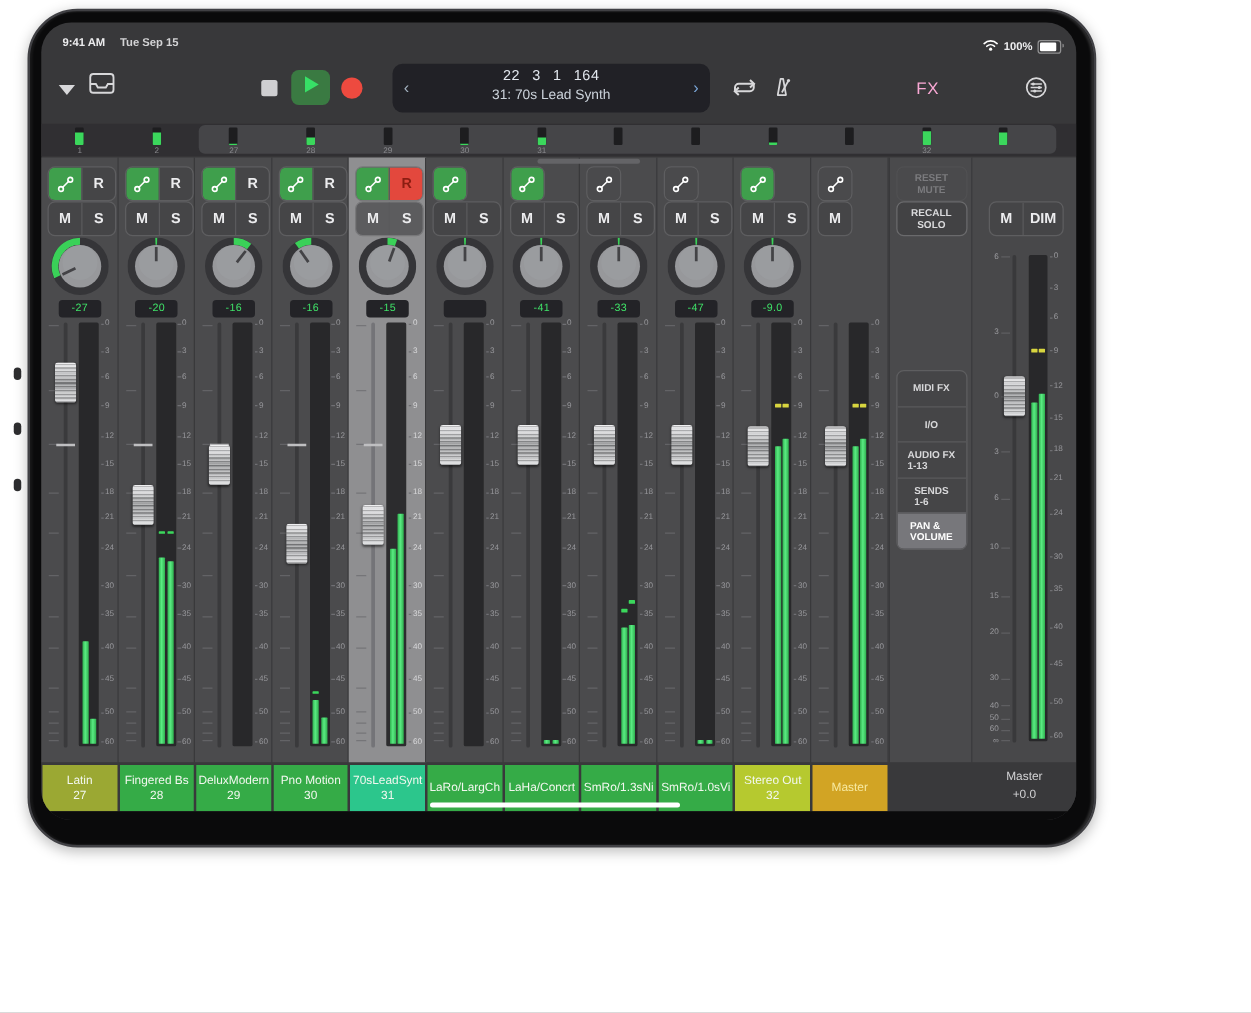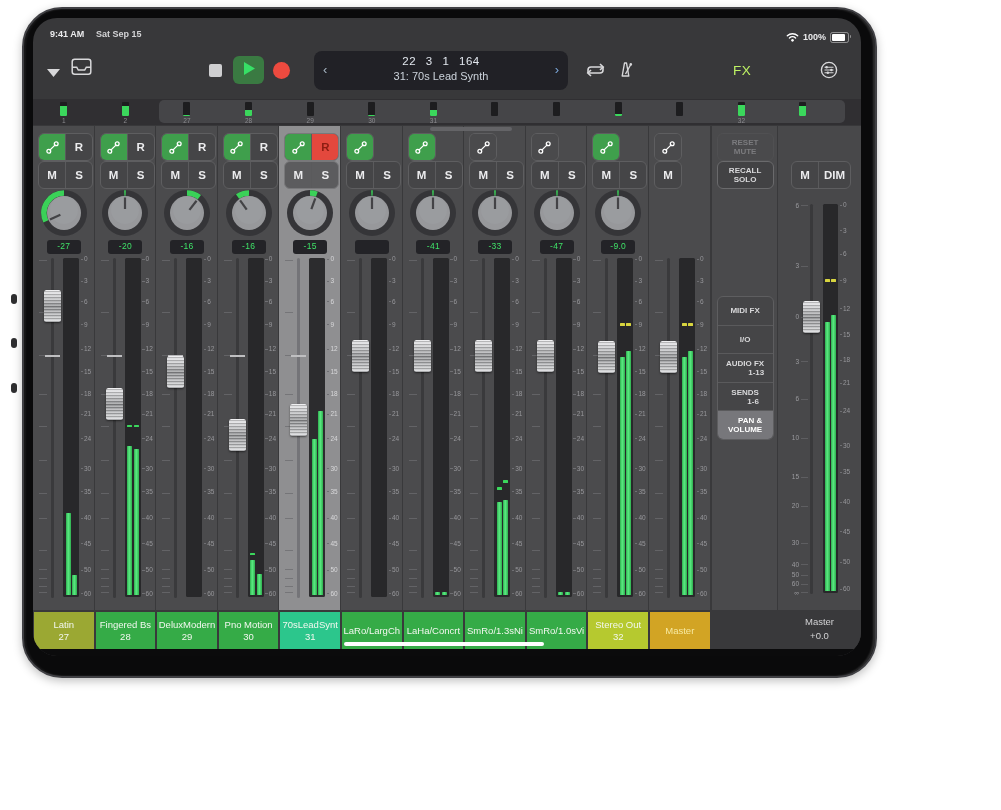--- a/index.html
+++ b/index.html
@@ -25,21 +25,21 @@
   .toolbar{position:absolute;left:0;top:28px;width:100%;height:50px;}
   .tb-icon{position:absolute;display:flex;align-items:center;justify-content:center;}
   .stop-sq{width:13px;height:13px;background:#cfcfd1;border-radius:2px;}
   .play-btn{width:31px;height:28px;background:#3a7a42;border-radius:6px;display:flex;align-items:center;justify-content:center;}
   .rec-btn{width:17px;height:17px;background:#ed4a3f;border-radius:50%;}
   .lcd{position:absolute;left:281px;top:5px;width:254px;height:39px;background:#212126;border-radius:8px;}
   .lcd-line1{position:absolute;left:0;top:4px;width:100%;text-align:center;font-size:11.5px;color:#e2e7ee;word-spacing:6px;letter-spacing:.5px;}
   .lcd-line2{position:absolute;left:0;top:19px;width:100%;text-align:center;font-size:11px;color:#ccd3db;}
   .lcd-prev{position:absolute;left:9px;top:11px;font-size:13px;color:#a3b2bf;}
   .lcd-next{position:absolute;right:9px;top:11px;font-size:13px;color:#7ba7d9;}
-  .fx-label{position:absolute;left:700px;top:17px;font-size:13.5px;letter-spacing:.5px;color:#bef264;}
+  .fx-label{position:absolute;left:700px;top:17px;font-size:13.5px;letter-spacing:.5px;color:#f9a8d4;}
   
   .ruler{position:absolute;left:0;top:81px;width:828px;height:26px;background:#302f32;}
   .ruler-win{position:absolute;left:126px;top:1px;width:686px;height:23px;background:#454548;border-radius:5px;}
   .ov-cell{position:absolute;top:0;width:61.6px;height:26px;}
   .ov-bar{position:absolute;left:50%;margin-left:-3.5px;top:3px;width:7px;height:14px;background:#1d1d1f;border-radius:1px;overflow:hidden;}
   .ov-fill{position:absolute;left:0;bottom:0;width:100%;background:#3bd75c;}
   .ov-num{position:absolute;left:0;top:17.5px;width:100%;text-align:center;font-size:6.5px;color:#8b8b8f;}
   
   .strips{position:absolute;left:0;top:108px;width:828px;height:484px;}
   .scrollbar{position:absolute;left:397px;top:1px;width:82px;height:3.5px;background:#646467;border-radius:2px;z-index:5;}
@@ -73,21 +73,21 @@
   .mstick{position:absolute;left:47.5px;width:2.5px;height:1px;background:#6f6f73;}
   .mslabel{position:absolute;left:51px;font-size:6.5px;color:#97979b;}
   .sel .mslabel{color:#d8d8da;}
   
   .panel{position:absolute;left:677.6px;top:0;width:67.4px;height:484px;background:#4a4a4c;border-left:1px solid #39393b;border-right:1px solid #39393b;box-sizing:border-box;}
   .pbtn{position:absolute;left:5px;width:55px;border-radius:6px;border:1px solid #505052;
         font-size:8px;line-height:9.5px;font-weight:600;text-align:center;display:flex;align-items:center;justify-content:center;height:26px;}
   .pbtn.dim{color:#7b7b7e;}
   .pbtn.lit{color:#dadadc;border-color:#6a6a6c;background:#424244;}
   .tabs{position:absolute;left:5px;top:170px;width:55px;border:1px solid #5e5e60;border-radius:6px;overflow:hidden;background:#454547;}
-  .tab{height:27.6px;display:flex;align-items:center;justify-content:center;text-align:right;
+  .tab{height:27.6px;display:flex;align-items:center;justify-content:center;text-align:left;
        font-size:8px;line-height:9px;font-weight:600;color:#d8d8da;}
   .tab + .tab{border-top:1px solid #5a5a5c;}
   .tab.active{background:#77777b;color:#ffffff;}
   
   .master{position:absolute;left:745px;top:0;width:83px;height:484px;background:#48484a;}
   .mfz{position:absolute;left:0;top:78px;width:100%;height:390px;}
   .mf-label{position:absolute;left:4px;width:17px;text-align:right;font-size:6.5px;color:#9a9a9e;}
   .mf-tick{position:absolute;left:23px;width:7px;height:1px;background:#5e5e61;}
   .mf-track{position:absolute;left:32px;top:0;width:3px;height:100%;background:#39393b;border-radius:2px;}
   .m-mtrack{position:absolute;left:45px;top:0;width:15px;height:389px;background:#28282a;border-radius:1.5px;}
@@ -111,21 +111,21 @@
   <div class="side-dot" style="left:11px;top:294px;"></div>
   <div class="side-dot" style="left:11px;top:338px;"></div>
   <div class="side-dot" style="left:11px;top:383px;"></div>
 
   <div class="device"></div>
 
   <div class="screen">
 
     <div class="statusbar">
       <span class="st-time">9:41 AM</span>
-      <span class="st-date">Sat Sep 15</span>
+      <span class="st-date">Tue Sep 15</span>
       <div class="st-right">
         <span>
           <svg width="13" height="10" viewBox="0 0 14 11">
             <path d="M1.3,4.2 a8.3,8.3 0 0 1 11.4,0" fill="none" stroke="#ffffff" stroke-width="1.5" stroke-linecap="round"></path>
             <path d="M3.6,6.6 a5,5 0 0 1 6.8,0" fill="none" stroke="#ffffff" stroke-width="1.5" stroke-linecap="round"></path>
             <circle cx="7" cy="9.2" r="1.4" fill="#ffffff"></circle>
           </svg>
         </span>
         <span class="st-batt-pct">100%</span>
         <span class="batt">

